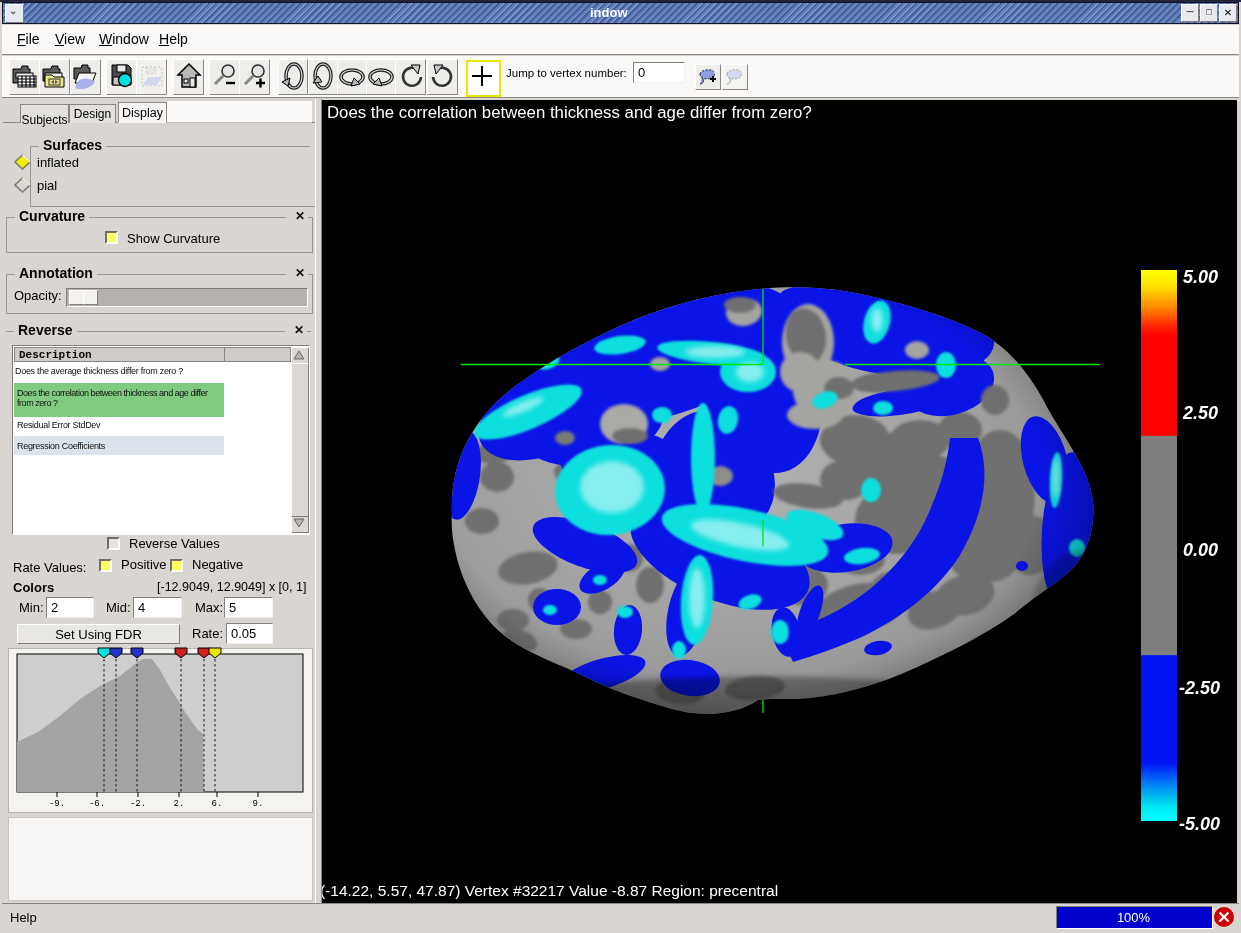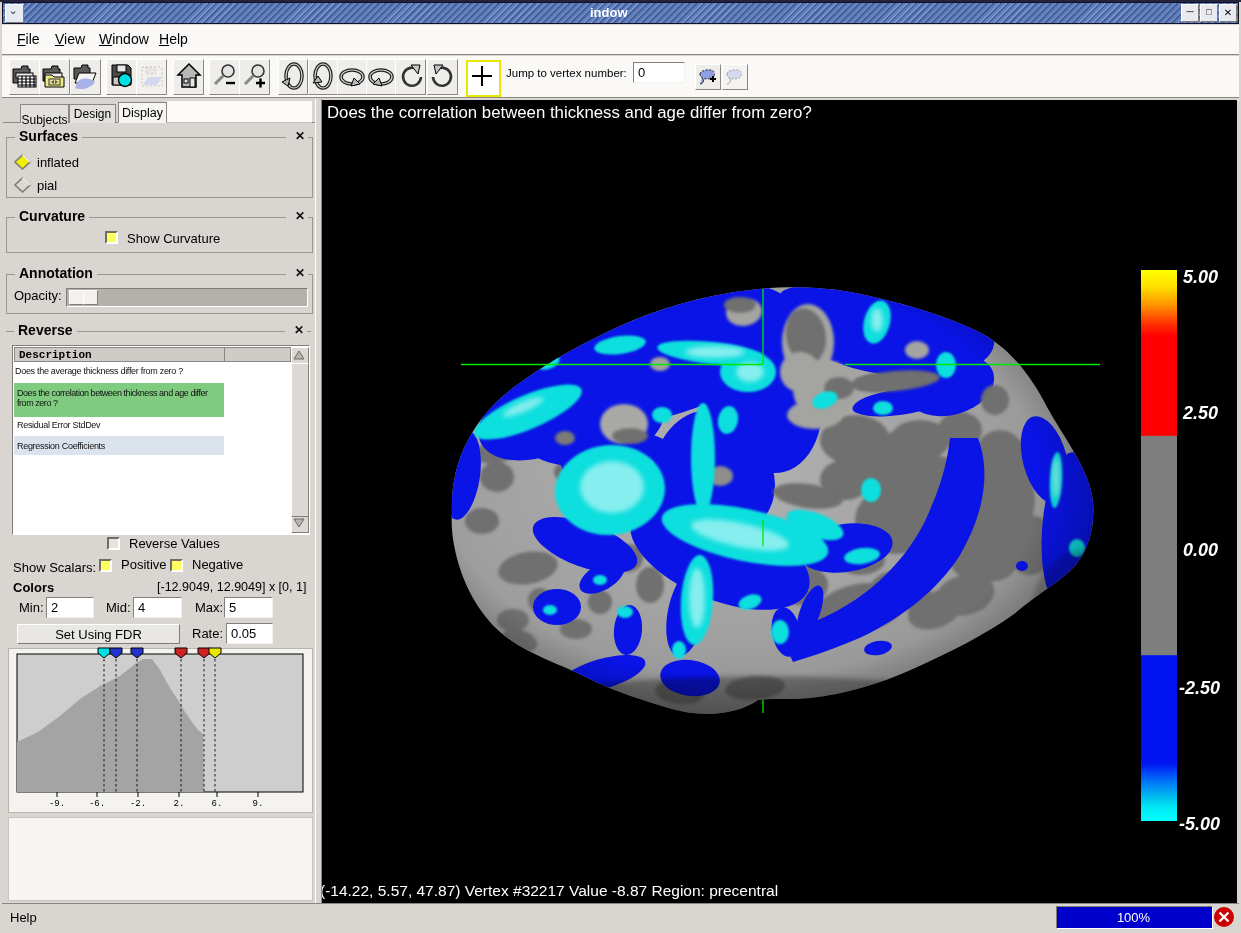--- a/index.html
+++ b/index.html
@@ -153,21 +153,21 @@
 
 <div class="abs" style="left:2px;top:99px;width:313px;height:804px;background:#d9d6d1;"></div>
 <div id="panel">
 
 <div class="abs" style="left:3px;top:122px;width:312px;height:1px;background:#8a8782;"></div>
 <div class="abs" style="left:20px;top:104px;width:49px;height:19px;background:#e3e1dd;border:1px solid #8a8782;border-bottom:none;font-size:12px;text-align:center;padding-top:8px;box-sizing:border-box;">Subjects</div>
 <div class="abs" style="left:69px;top:104px;width:47px;height:19px;background:#e3e1dd;border:1px solid #8a8782;border-bottom:none;font-size:12px;text-align:center;padding-top:2px;box-sizing:border-box;">Design</div>
 <div class="abs" style="left:166px;top:101px;width:146px;height:22px;background:#fbfaf8;border-bottom:1px solid #c4c1bc;box-sizing:border-box;"></div>
 <div class="abs" style="left:118px;top:102px;width:49px;height:21px;background:#f6f5f3;border:1px solid #8a8782;border-bottom:1px solid #f6f5f3;font-size:12.5px;text-align:center;padding-top:3px;box-sizing:border-box;">Display</div>
 
-<div class="gbox" style="top:137px;width:305px;height:60px;">
+<div class="gbox" style="top:146px;width:305px;height:60px;margin-left:24px;">
   <div style="position:absolute;top:0;left:0;width:8px;border-top:1px solid #9a9792;"></div>
   <div style="position:absolute;top:0;left:72px;right:26px;border-top:1px solid #9a9792;"></div>
   <div style="position:absolute;top:0;right:0;width:6px;border-top:1px solid #9a9792;"></div>
   <div class="gtitle" style="left:8px;">Surfaces</div>
   <div class="gx">✕</div>
 </div>
 <svg class="abs" style="left:14px;top:154px" width="17" height="16">
       <path d="M8.5 1L16 8l-7.5 7L1 8z" fill="#f0f000" stroke="#807d78" stroke-width="1.6"></path>
       <path d="M8.5 1L16 8" stroke="#fffef0" stroke-width="1.4"></path>
     </svg>
@@ -225,21 +225,21 @@
     </svg>
 <div class="abs raised" style="left:291px;top:515px;width:16px;height:16px;background:#dcd9d4;"></div>
 <svg class="abs" style="left:293px;top:518px" width="12" height="10">
       <path d="M6 9L1 1h10z" fill="#b8b5b0" stroke="#6a6865"></path>
     </svg>
 <div class="abs raised" style="left:291px;top:363px;width:16px;height:152px;background:#dcd9d4;"></div>
 
 <div class="cbu" style="left:107px;top:537px;"></div>
 <div class="lbl" style="left:129px;top:536px;text-align:center;">Reverse Values</div>
 
-<div class="lbl" style="left:13px;top:560px;">Show Scalars:</div>
+<div class="lbl" style="left:13px;top:560px;">Rate Values:</div>
 <div class="cb" style="left:99px;top:559px;"></div>
 <div class="lbl" style="left:121px;top:557px;">Positive</div>
 <div class="cb" style="left:170px;top:559px;"></div>
 <div class="lbl" style="left:192px;top:557px;text-align:center;">Negative</div>
 
 <div class="lbl" style="left:13px;top:580px;font-weight:bold;">Colors</div>
 <div class="lbl" style="left:157px;top:580px;font-size:12.5px;">[-12.9049, 12.9049] x [0, 1]</div>
 <div class="lbl" style="left:19px;top:600px;">Min:</div>
 <div class="field" style="left:46px;top:597px;width:48px;height:21px;">2</div>
 <div class="lbl" style="left:106px;top:600px;">Mid:</div>

